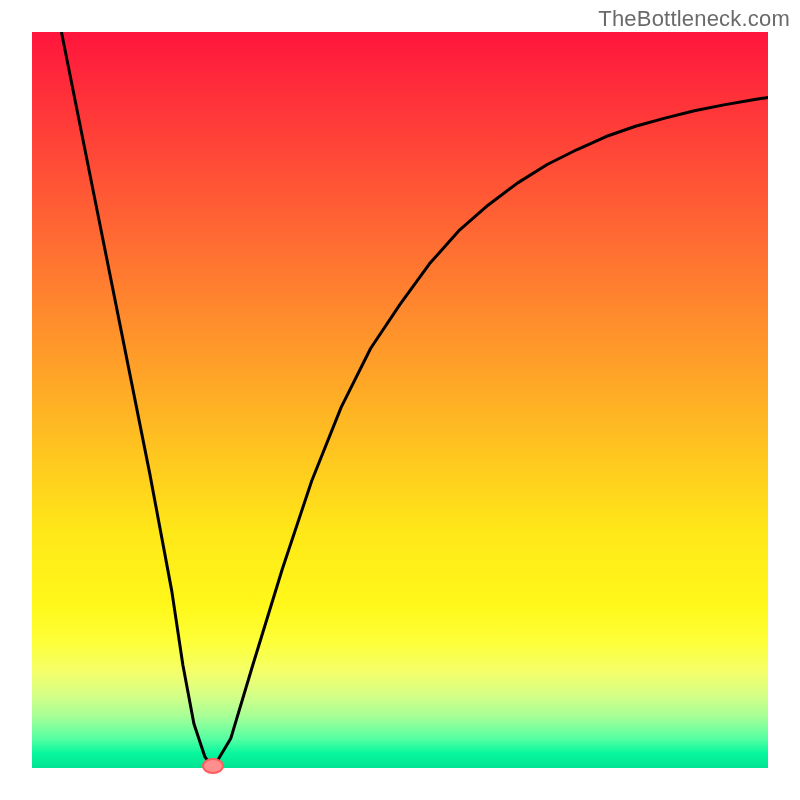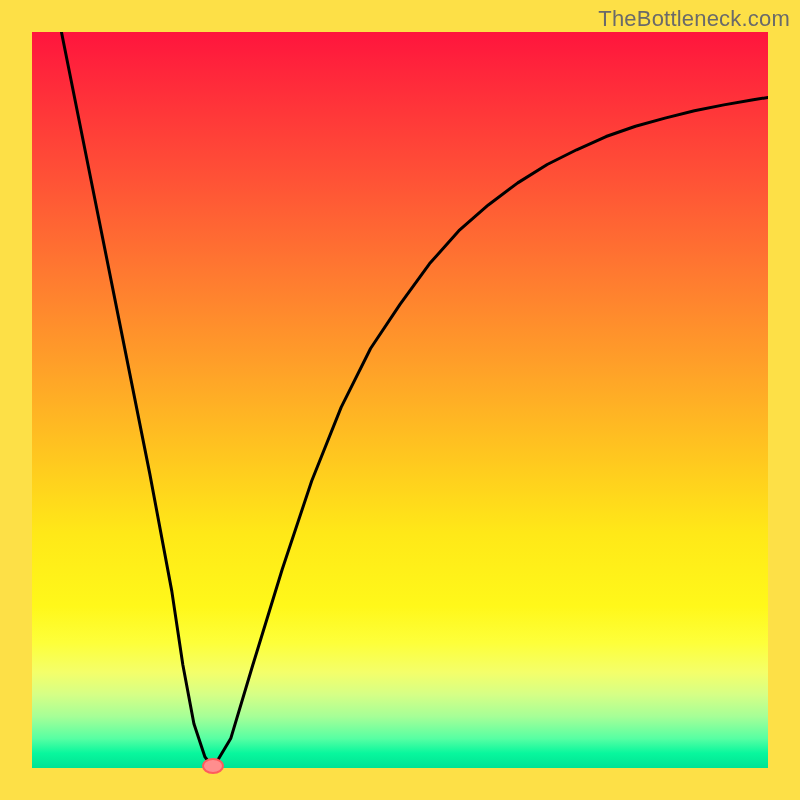--- a/index.html
+++ b/index.html
@@ -8,21 +8,21 @@
     width: 800px;
     height: 800px;
     overflow: hidden;
     background: #000;
     font-family: Arial, Helvetica, sans-serif;
   }
   .chart-frame {
     position: relative;
     width: 800px;
     height: 800px;
-    background: #fde047;
+    background: #ffffff;
   }
   .plot-area {
     position: absolute;
     left: 32px;
     top: 32px;
     width: 736px;
     height: 736px;
     
     background: linear-gradient(
       to bottom,

